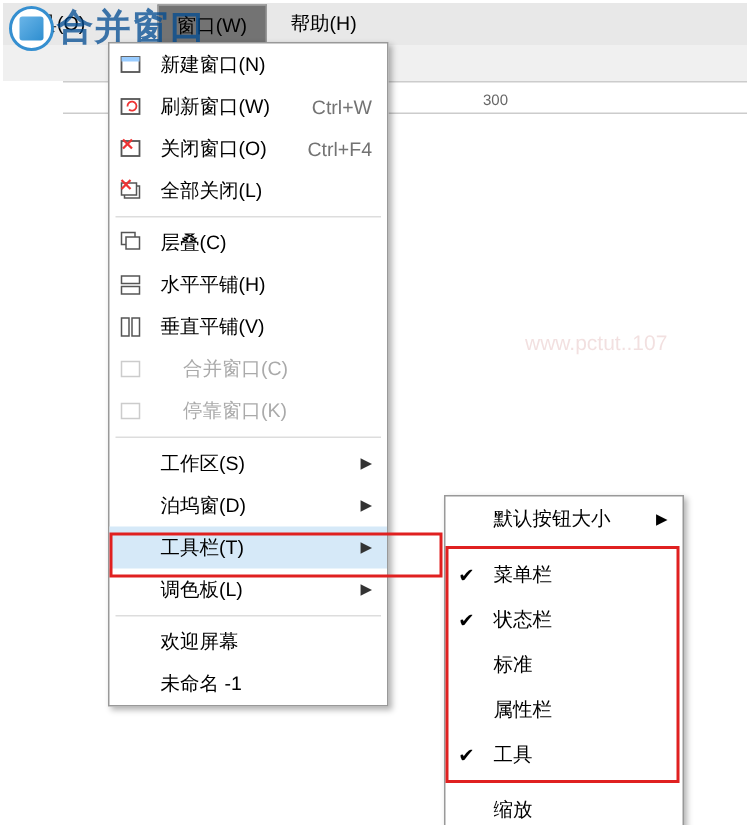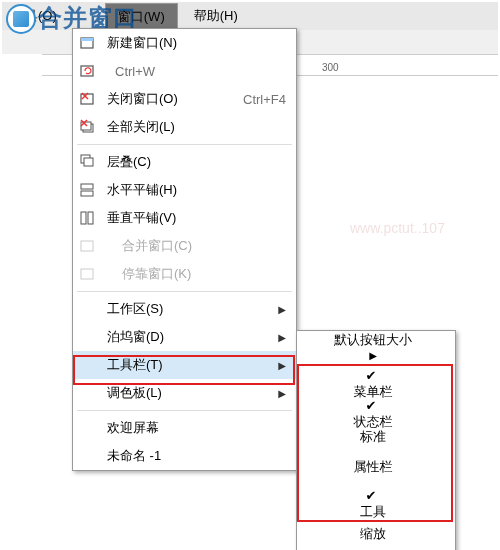--- a/index.html
+++ b/index.html
@@ -13,33 +13,33 @@
     .top-bar { position: absolute; top: 2px; left: 2px; right: 2px; height: 28px; background: #e8e8e8; display: flex; align-items: center; padding-left: 10px; gap: 4px; }
     .top-label { font-size: 13px; }
     .top-menu-item { padding: 4px 12px; cursor: pointer; }
     .top-menu-item.active { background: #737373; border: 1px solid #999; border-bottom: none; }
     
     .toolbar-bg { position: absolute; top: 30px; left: 2px; right: 2px; height: 24px; background: #f0f0f0; }
     
     .ruler { position: absolute; top: 54px; left: 42px; right: 2px; height: 22px; background: #fff; border-top: 1px solid #ccc; border-bottom: 1px solid #ccc; display: flex; align-items: flex-end; }
     .ruler-mark { position: absolute; bottom: 2px; font-size: 10px; color: #666; }
     
-    .dropdown { position: absolute; top: 28px; left: 72px; width: 225px; background: #fff; border: 1px solid #999; box-shadow: 2px 2px 4px rgba(0,0,0,0.3); z-index: 100; }
+    .dropdown { position: absolute; top: 28px; left: 72px; width: 187px; background: #fff; border: 1px solid #999; box-shadow: 2px 2px 4px rgba(0,0,0,0.3); z-index: 100; }
     .menu-item { display: flex; align-items: center; height: 28px; padding-right: 10px; cursor: pointer; }
     .menu-item.highlighted { background: #d6e9f8; }
     .menu-item.disabled { color: #aaa; gap: 15px; }
     .menu-icon { width: 30px; height: 28px; display: flex; align-items: center; justify-content: center; flex-shrink: 0; }
     .menu-icon svg { width: 18px; height: 18px; }
     .menu-label { flex: 1; padding-left: 4px; }
     .menu-shortcut { color: #737373; font-size: 13px; margin-left: 12px; }
     .menu-arrow { width: 12px; text-align: right; font-size: 10px; color: #333; }
     .separator { height: 1px; background: #ddd; margin: 3px 4px; }
     
     .submenu { position: absolute; top: 330px; left: 296px; width: 160px; background: #fff; border: 1px solid #999; box-shadow: 2px 2px 4px rgba(0,0,0,0.3); z-index: 101; }
-    .sub-item { display: flex; align-items: center; height: 30px; padding: 0 10px 0 0; cursor: pointer; flex-direction: column; }
+    .sub-item { display: flex; align-items: center; height: 30px; padding: 0 10px 0 0; cursor: pointer; }
     .check-col { width: 28px; text-align: center; font-size: 13px; }
     .sub-label { flex: 1; padding-left: 4px; }
     .sub-arrow { width: 12px; text-align: right; font-size: 10px; }
     
     .red-box { position: absolute; border: 2px solid #e02020; z-index: 102; pointer-events: none; }
     .red-box.menu { top: 355px; left: 73px; width: 222px; height: 30px; }
     .red-box.sub { top: 364px; left: 297px; width: 156px; height: 158px; }
     
     .wm-site { position: absolute; top: 220px; left: 350px; font-size: 14px; color: rgba(190, 100, 100, 0.2); z-index: 5; }
   </style>
@@ -76,20 +76,21 @@
       </span>
     <span class="menu-label">新建窗口(N)</span>
   </div>
   <div class="menu-item">
     <span class="menu-icon">
         <svg viewBox="0 0 18 18">
           <rect x="2" y="4" width="12" height="10" fill="none" stroke="#555" stroke-width="1.2"></rect>
           <path d="M6 9 a3 3 0 1 1 1 2" fill="none" stroke="#e33" stroke-width="1.2"></path>
         </svg>
       </span>
+    <span class="menu-label">刷新窗口(W)</span>
     <span class="menu-shortcut">Ctrl+W</span>
   </div>
   <div class="menu-item">
     <span class="menu-icon">
         <svg viewBox="0 0 18 18">
           <rect x="2" y="4" width="12" height="10" fill="none" stroke="#555" stroke-width="1.2"></rect>
           <line x1="3" y1="3" x2="9" y2="9" stroke="#e33" stroke-width="1.5"></line>
           <line x1="9" y1="3" x2="3" y2="9" stroke="#e33" stroke-width="1.5"></line>
         </svg>
       </span>

